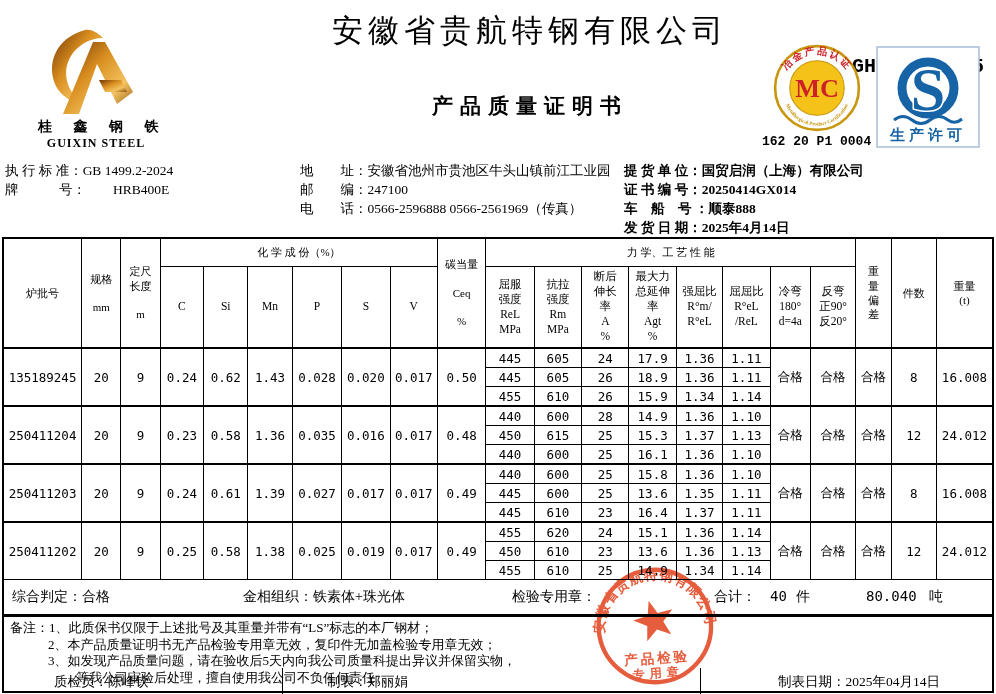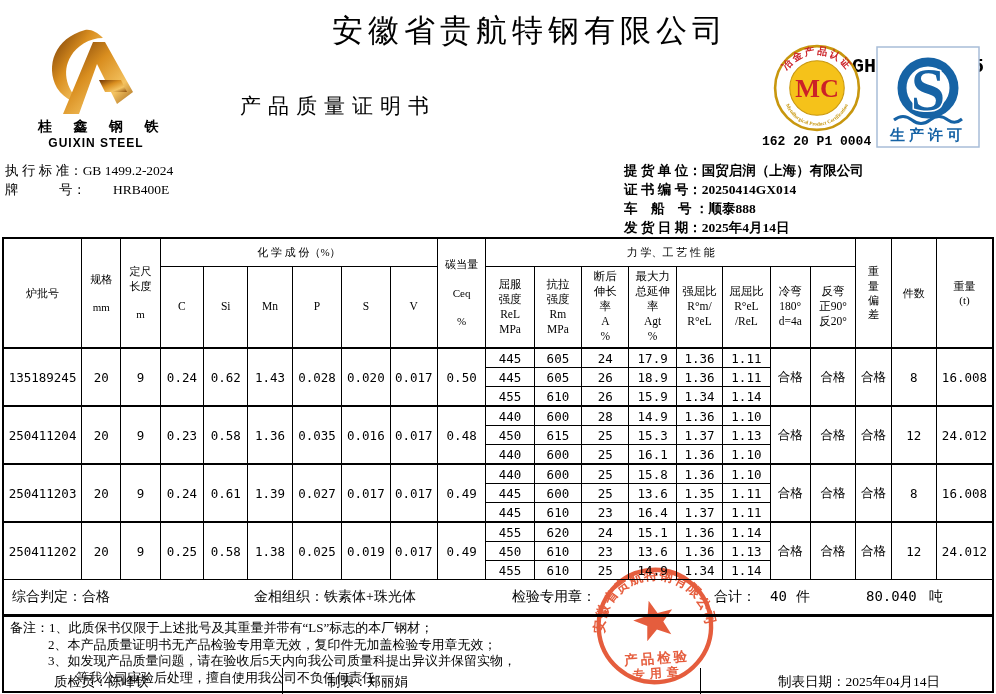--- a/index.html
+++ b/index.html
@@ -3,29 +3,29 @@
 <meta charset="utf-8">
 <style>
   html,body{margin:0;padding:0;background:#ffffff;}
   #page{position:relative;width:996px;height:694px;background:#fff;overflow:hidden;
         font-family:"Liberation Serif","DejaVu Serif",serif;color:#000;}
 
   
   .company-title{position:absolute;left:240px;top:10px;width:580px;text-align:center;
 
         font-size:31px;letter-spacing:5px;white-space:nowrap;}
-  .doc-title{position:absolute;left:240px;top:92px;width:580px;text-align:left;
-        font-size:21px;letter-spacing:7px;white-space:nowrap;}
+  .doc-title{position:absolute;left:240px;top:92px;width:580px;text-align:center;
+        font-size:21px;letter-spacing:7px;white-space:nowrap;font-weight:bold;}
   .doc-no{position:absolute;top:24px;right:12px;font-size:20px;font-weight:bold;
         font-family:"Liberation Mono","DejaVu Sans Mono",monospace;margin-top:28px;}
   .doc-no .lbl{font-family:"Liberation Serif","DejaVu Serif",serif;font-weight:bold;}
   .logo-wrap{position:absolute;left:38px;top:26px;width:116px;text-align:center;}
   .logo-cn{margin-top:-4px;font-size:14px;font-weight:bold;letter-spacing:9px;white-space:nowrap;}
   .logo-en{font-size:12px;font-weight:bold;letter-spacing:1px;
-        font-family:Liberation Sans, sans-serif;white-space:nowrap;}
+        font-family:Liberation Serif, serif;white-space:nowrap;}
   .mc-wrap{position:absolute;left:762px;top:44px;width:110px;text-align:center;}
   .mc-code{margin-top:-2px;font-size:13px;font-weight:bold;white-space:nowrap;
         font-family:"Liberation Mono","DejaVu Sans Mono",monospace;}
   .qs-wrap{position:absolute;left:876px;top:46px;}
 
   
   .info-col{position:absolute;top:161px;font-size:13.5px;line-height:19px;white-space:nowrap;}
   .info-col.c1{left:5px;}
   .info-col.c2{left:300px;}
   .info-col.c3{left:624px;font-weight:bold;}
@@ -115,20 +115,25 @@
       <circle cx="52" cy="42" r="26" fill="none" stroke="var(--qs-blue,#1663a5)" stroke-width="9"></circle>
       <text x="52" y="64" text-anchor="middle" font-size="62" font-weight="bold" fill="var(--qs-blue,#1663a5)" stroke="#ffffff" stroke-width="3" paint-order="stroke" font-family="Liberation Serif, DejaVu Serif, serif">S</text>
       <path d="M 18 74 q 9 -7 18 0 q 9 7 18 0 q 9 -7 18 0 q 7 5 14 -1" stroke="var(--qs-blue,#1663a5)" stroke-width="3" fill="none"></path>
       <text x="52" y="94" text-anchor="middle" font-size="15" font-weight="bold" letter-spacing="4" fill="var(--qs-blue,#1663a5)">生产许可</text>
     </svg>
   </div>
 
   <div class="info-col c1">
     <div><span>执 行 标 准：</span><span>GB 1499.2-2024</span></div>
     <div><span>牌　　　号：</span><span>　　HRB400E</span></div>
+  </div>
+  <div class="info-col c2">
+    <div><span>地　　址：</span><span>安徽省池州市贵池区牛头山镇前江工业园</span></div>
+    <div><span>邮　　编：</span><span>247100</span></div>
+    <div><span>电　　话：</span><span>0566-2596888  0566-2561969（传真）</span></div>
   </div>
   <div class="info-col c3">
     <div><span>提 货 单 位：</span><span>国贸启润（上海）有限公司</span></div>
     <div><span>证 书 编 号：</span><span>20250414GX014</span></div>
     <div><span>车　船　号 ：</span><span>顺泰888</span></div>
     <div><span>发 货 日 期：</span><span>2025年4月14日</span></div>
   </div>
 
   <table class="cert">
     <colgroup>
@@ -373,21 +378,21 @@
           <td>25</td>
           <td>14.9</td>
           <td>1.34</td>
           <td>1.14</td>
         </tr>
       </tbody>
     <tbody>
       <tr>
         <td colspan="21" class="summary-cell">
           <span class="sum-item" style="left:8px"><span>综合判定：</span><span>合格</span></span>
-          <span class="sum-item" style="left:250px"><span>金相组织：</span><span>铁素体+珠光体</span></span>
+          <span class="sum-item" style="left:239px"><span>金相组织：</span><span>铁素体+珠光体</span></span>
           <span class="sum-item" style="left:508px">检验专用章：</span>
           <span class="sum-item" style="left:710px">合计：</span>
           <span class="sum-item sum-num" style="left:766px">40</span>
           <span class="sum-item" style="left:792px">件</span>
           <span class="sum-item sum-num" style="left:862px">80.040</span>
           <span class="sum-item" style="left:925px">吨</span>
         </td>
       </tr>
       <tr>
         <td colspan="21" class="notes-cell">

